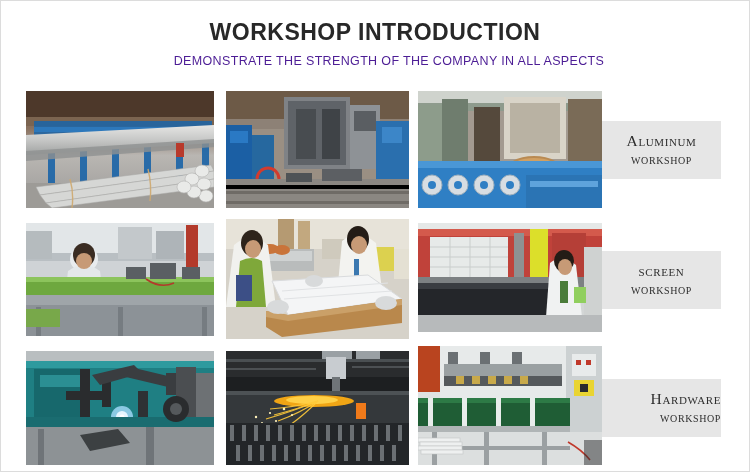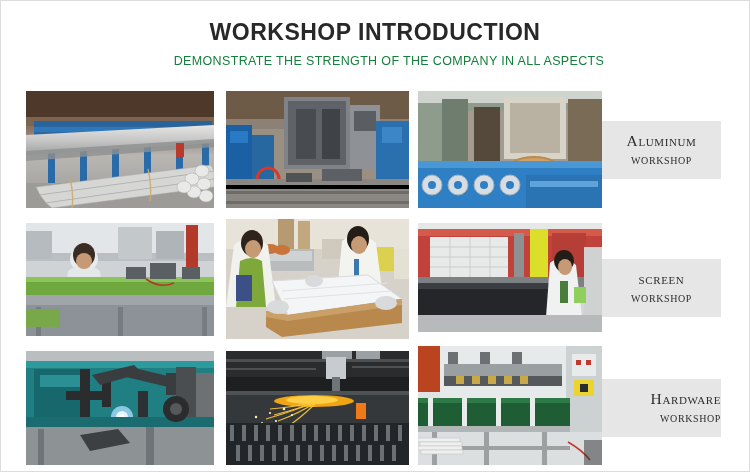--- a/index.html
+++ b/index.html
@@ -37,21 +37,21 @@
     letter-spacing: 0.5px;
     color: #282828;
     font-family: "Liberation Sans", sans-serif;
   }
 
   #subtitle {
     margin-top: 8px;
     font-size: 12.5px;
     font-weight: normal;
     letter-spacing: 0.35px;
-    color: #15803d;
+    color: #4c1d95;
     font-family: "Liberation Sans", sans-serif;
     margin-left: 28px;
   }
 
   
   #gallery {
     position: absolute;
     left: 0;
     top: 0;
     width: 748px;
@@ -340,21 +340,21 @@
         <ellipse cx="147" cy="44" rx="7" ry="8" fill="#c79a76"></ellipse>
         <rect x="142" y="58" width="8" height="22" fill="#4a7c3a"></rect>
         <rect x="166" y="24" width="18" height="70" fill="#cfd2d1"></rect>
         <rect x="0" y="92" width="184" height="17" fill="#b7babb"></rect>
         <g fill="#90cf5e">
             <rect x="156" y="64" width="12" height="16"></rect>
           </g>
       </svg>
     </div>
 
-    <div class="label-panel" style="left:601px; top:258px; width:119px; height:58px;align-items:center;">
+    <div class="label-panel" style="left:601px; top:250px; width:119px; height:58px;align-items:center;">
       <div class="label-top">screen</div>
       <div class="label-bottom">workshop</div>
     </div>
 
     <div class="tile" style="left:25px; top:350px; width:188px; height:114px;">
       <svg class="photo" viewBox="0 0 188 114" preserveAspectRatio="none">
         <rect width="188" height="114" fill="#8e9496"></rect>
         <rect x="0" y="0" width="188" height="16" fill="#b9bec0"></rect>
         <rect x="0" y="10" width="188" height="56" fill="#1f7f83"></rect>
         <rect x="0" y="10" width="188" height="7" fill="#2e9a9e"></rect>

